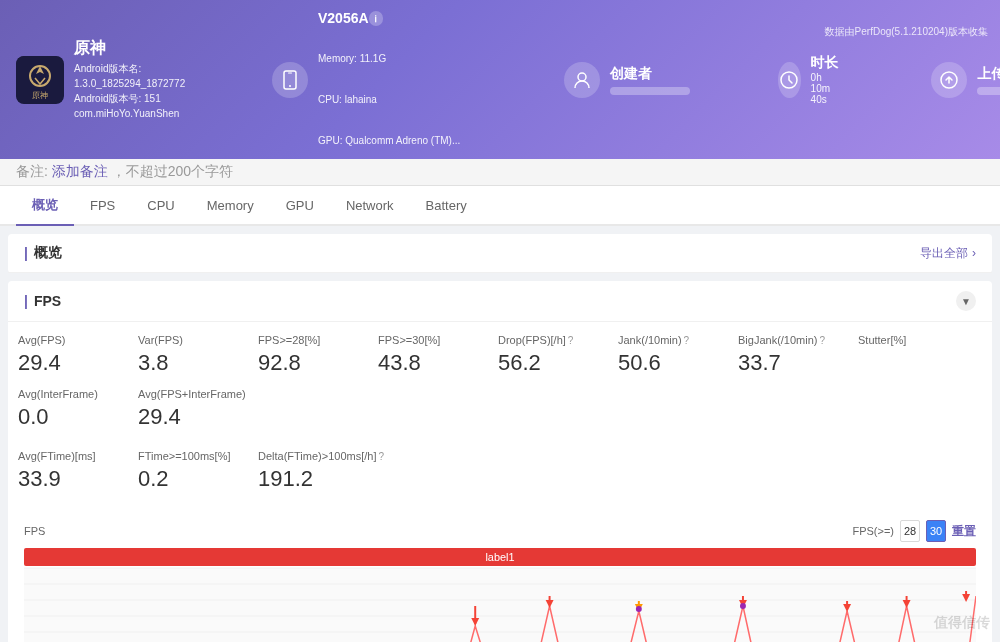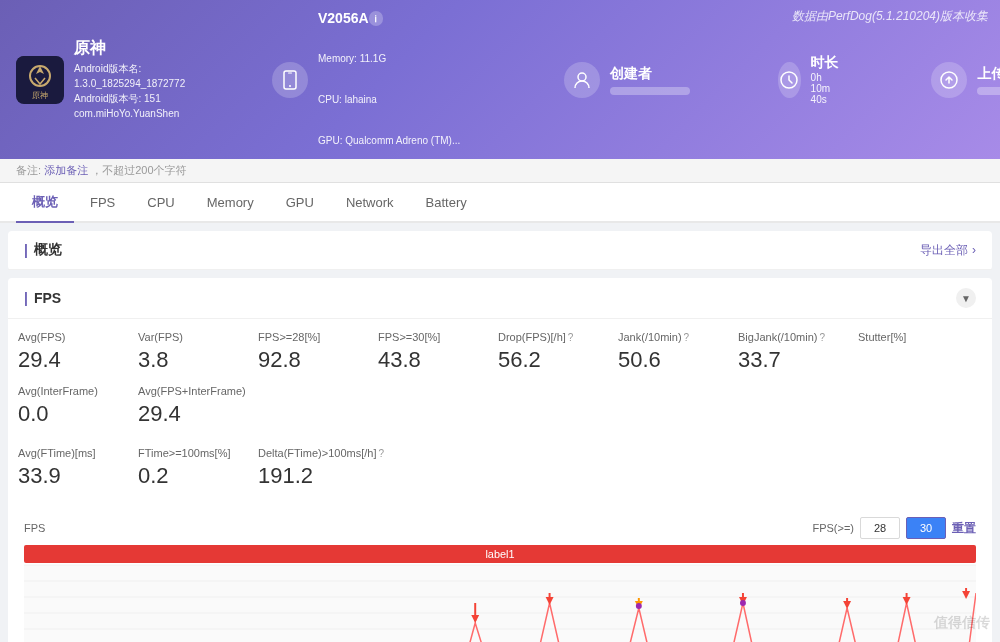--- a/index.html
+++ b/index.html
@@ -18,25 +18,25 @@
     .device-details { color: #fff; }
     .device-name { font-size: 14px; font-weight: bold; margin-bottom: 2px; display: flex; align-items: center; }
     .device-details p { font-size: 10px; line-height: 1.6; opacity: 0.9; margin-top: 25px; }
     .info-badge { background: rgba(255,255,255,0.25); border-radius: 10px; padding: 1px 6px; font-size: 9px; }
     .stat-group { display: flex; align-items: center; gap: 10px; padding: 0 16px; }
     .stat-icon { width: 36px; height: 36px; background: rgba(255,255,255,0.2); border-radius: 50%; display: flex; align-items: center; justify-content: center; color: #fff; font-size: 16px; }
     .stat-detail { color: #fff; }
     .stat-label { font-size: 14px; font-weight: bold; }
     .stat-value { font-size: 10px; opacity: 0.9; }
     .stat-value-placeholder { width: 80px; height: 8px; background: rgba(255,255,255,0.3); border-radius: 4px; margin-top: 4px; }
-    .data-source { position: absolute; top: 8px; right: 12px; color: rgba(255,255,255,0.8); font-size: 12px; font-style: italic; }
+    .data-source { position: absolute; top: 25px; right: 12px; color: rgba(255,255,255,0.8); font-size: 10px; }
     .header-relative { position: relative; }
 
     
-    .notes-bar { background: #f5f5f5; padding: 4px 16px; border-bottom: 1px solid #e0e0e0; color: #999; font-size: 11px; }
+    .notes-bar { background: #f5f5f5; padding: 4px 16px; border-bottom: 1px solid #e0e0e0; color: #999; font-size: 14px; }
     .notes-bar a { color: #6b5fb5; text-decoration: none; }
 
     
     .tabs { display: flex; align-items: center; background: #fff; border-bottom: 2px solid #e8e8e8; padding: 0 16px; }
     .tab { padding: 10px 16px; cursor: pointer; color: #666; font-size: 13px; border-bottom: 2px solid transparent; margin-bottom: -2px; }
     .tab.active { color: #6b5fb5; border-bottom: 2px solid #6b5fb5; font-weight: bold; }
 
     
     .main { background: #f0f2f5; padding: 0; overflow-y: auto; height: calc(642px - 80px - 26px - 40px); }
 
@@ -58,21 +58,21 @@
     .stat-item { min-width: 100px; margin-right: 20px; margin-bottom: 12px; }
     .stat-item-label { font-size: 11px; color: #666; margin-bottom: 4px; display: flex; align-items: center; gap: 2px; }
     .stat-item-value { font-size: 22px; font-weight: normal; color: #333; }
     .help-icon { color: #999; font-size: 10px; cursor: pointer; }
 
     
     .chart-container { padding: 8px 16px 0; }
     .chart-controls { display: flex; align-items: center; justify-content: space-between; margin-bottom: 4px; }
     .chart-label { font-size: 11px; color: #666; }
     .fps-filter { display: flex; align-items: center; gap: 6px; font-size: 11px; color: #666; }
-    .fps-filter-input { width: 40px; height: 22px; border: 1px solid #d9d9d9; border-radius: 2px; text-align: center; font-size: 11px; color: #333; }
+    .fps-filter-input { width: 20px; height: 22px; border: 1px solid #d9d9d9; border-radius: 2px; text-align: center; font-size: 11px; color: #333; }
     .fps-filter-input.active { background: #3b82f6; color: #fff; border-color: #6b5fb5; }
     .reset-btn { color: #6b5fb5; cursor: pointer; font-size: 12px; font-weight: bold; }
 
     
     .chart-wrapper { width: 100%; position: relative; }
     svg.chart { width: 100%; height: 220px; }
 
     
     .watermark { position: fixed; bottom: 10px; right: 10px; color: rgba(0,0,0,0.15); font-size: 14px; font-weight: bold; }
   </style>

